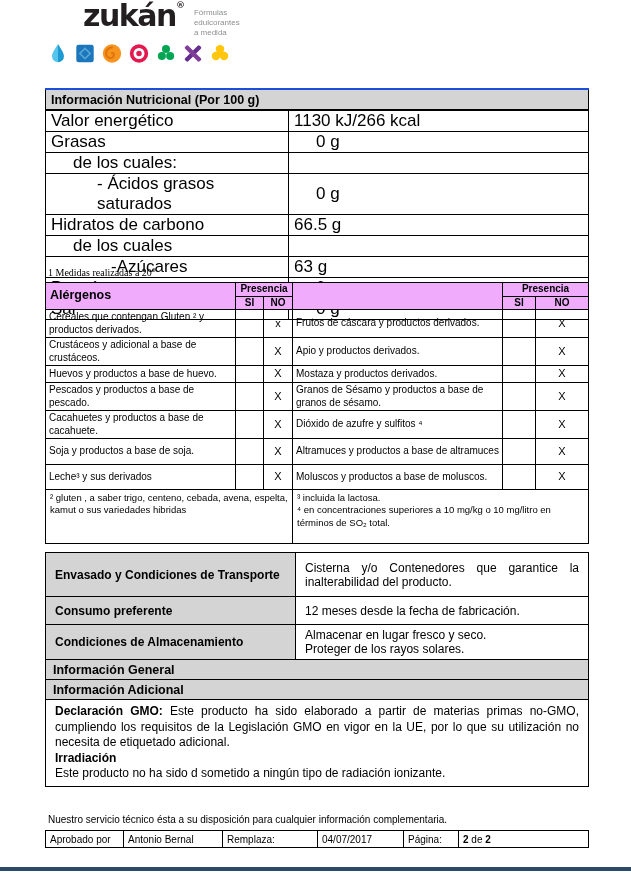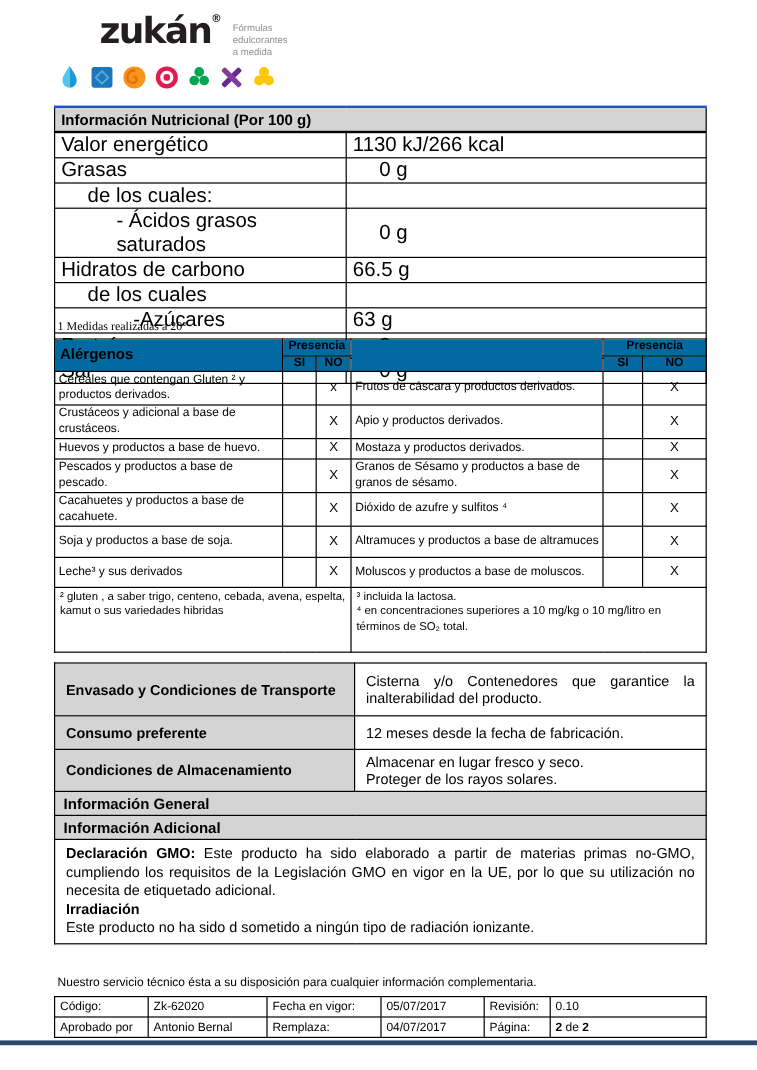--- a/index.html
+++ b/index.html
@@ -1,21 +1,21 @@
 <!DOCTYPE html>
 <html><head>
 <meta charset="utf-8">
 <style>
   html,body{margin:0;padding:0;background:#fff;}
   .page{position:relative;width:631px;height:892px;background:#ffffff;overflow:hidden;
         font-family:"Liberation Sans","DejaVu Sans",sans-serif;color:#000;}
   .abs{position:absolute;left:45px;width:543px;}
 
   
-  .logo{position:absolute;left:47px;top:12px;width:240px;}
+  .logo{position:absolute;left:47px;top:1px;width:240px;}
   .logo-top{display:flex;align-items:flex-start;}
   .brand{font-family:"DejaVu Sans","Liberation Sans",sans-serif;font-weight:800;
          font-size:30px;letter-spacing:-1.5px;color:#231f20;line-height:1;padding-left:36px;}
   .brand sup{font-size:9px;font-weight:700;vertical-align:18px;letter-spacing:0;}
   .tagline{font-size:8px;color:#8d8f92;line-height:1.25;margin-left:9px;padding-top:7px;}
   .icons{display:flex;gap:5px;margin-top:4px;}
   .icons svg{display:block;}
 
   
   table.tbl{border-collapse:collapse;table-layout:fixed;width:543px;}
@@ -28,21 +28,21 @@
   .ind1{padding-left:27px !important;}
   .ind2{padding-left:51px !important;}
   .ind3{padding-left:65px !important;}
   .vind{padding-left:27px !important;}
 
   
   .note{font-size:10px;color:#000;}
 
   
   .allergens td{font-size:10px;line-height:1.25;padding:1px 3px;vertical-align:middle;}
-  .allergens td.ghead{background:#0369a1;margin-top:28px;}
+  .allergens td.ghead{background:#f0abfc;margin-top:28px;}
   .allergens td.atitle{font-weight:bold;font-size:12.5px;padding-left:4px;}
   .allergens td.pres,.allergens td.sino{font-weight:bold;text-align:center;padding:0;}
   .allergens td.mark{text-align:center;font-size:11px;padding:0;}
   .allergens td.fn{font-size:9.5px;vertical-align:top;padding:2px 4px;line-height:1.3;}
 
   
   .conditions td{font-size:12px;}
   .conditions td.clbl{background:#d4d4d4;font-weight:bold;padding:4px 9px;}
   .conditions td.cval{padding:3px 9px;vertical-align:middle;}
   .conditions td.bar{background:#d4d4d4;font-weight:bold;font-size:12.5px;height:17px;padding:1px 7px;}
@@ -294,28 +294,20 @@
   <table class="tbl footerT abs" style="top:830px;">
     <colgroup>
       <col style="width:78px">
         <col style="width:99px">
         <col style="width:95px">
       <col style="width:86px">
         <col style="width:55px">
         <col style="width:130px">
     </colgroup>
     <tbody>
-        <tr>
-      <td>Código:</td>
-      <td>Zk-62020</td>
-      <td>Fecha en vigor:</td>
-      <td>05/07/2017</td>
-      <td>Revisión:</td>
-      <td>0.10</td>
-    </tr>
     <tr>
       <td>Aprobado por</td>
       <td>Antonio Bernal</td>
       <td>Remplaza:</td>
       <td>04/07/2017</td>
       <td>Página:</td>
       <td><span class="b">2</span> <span>de</span> <span class="b">2</span></td>
     </tr>
   </tbody>
     </table>

